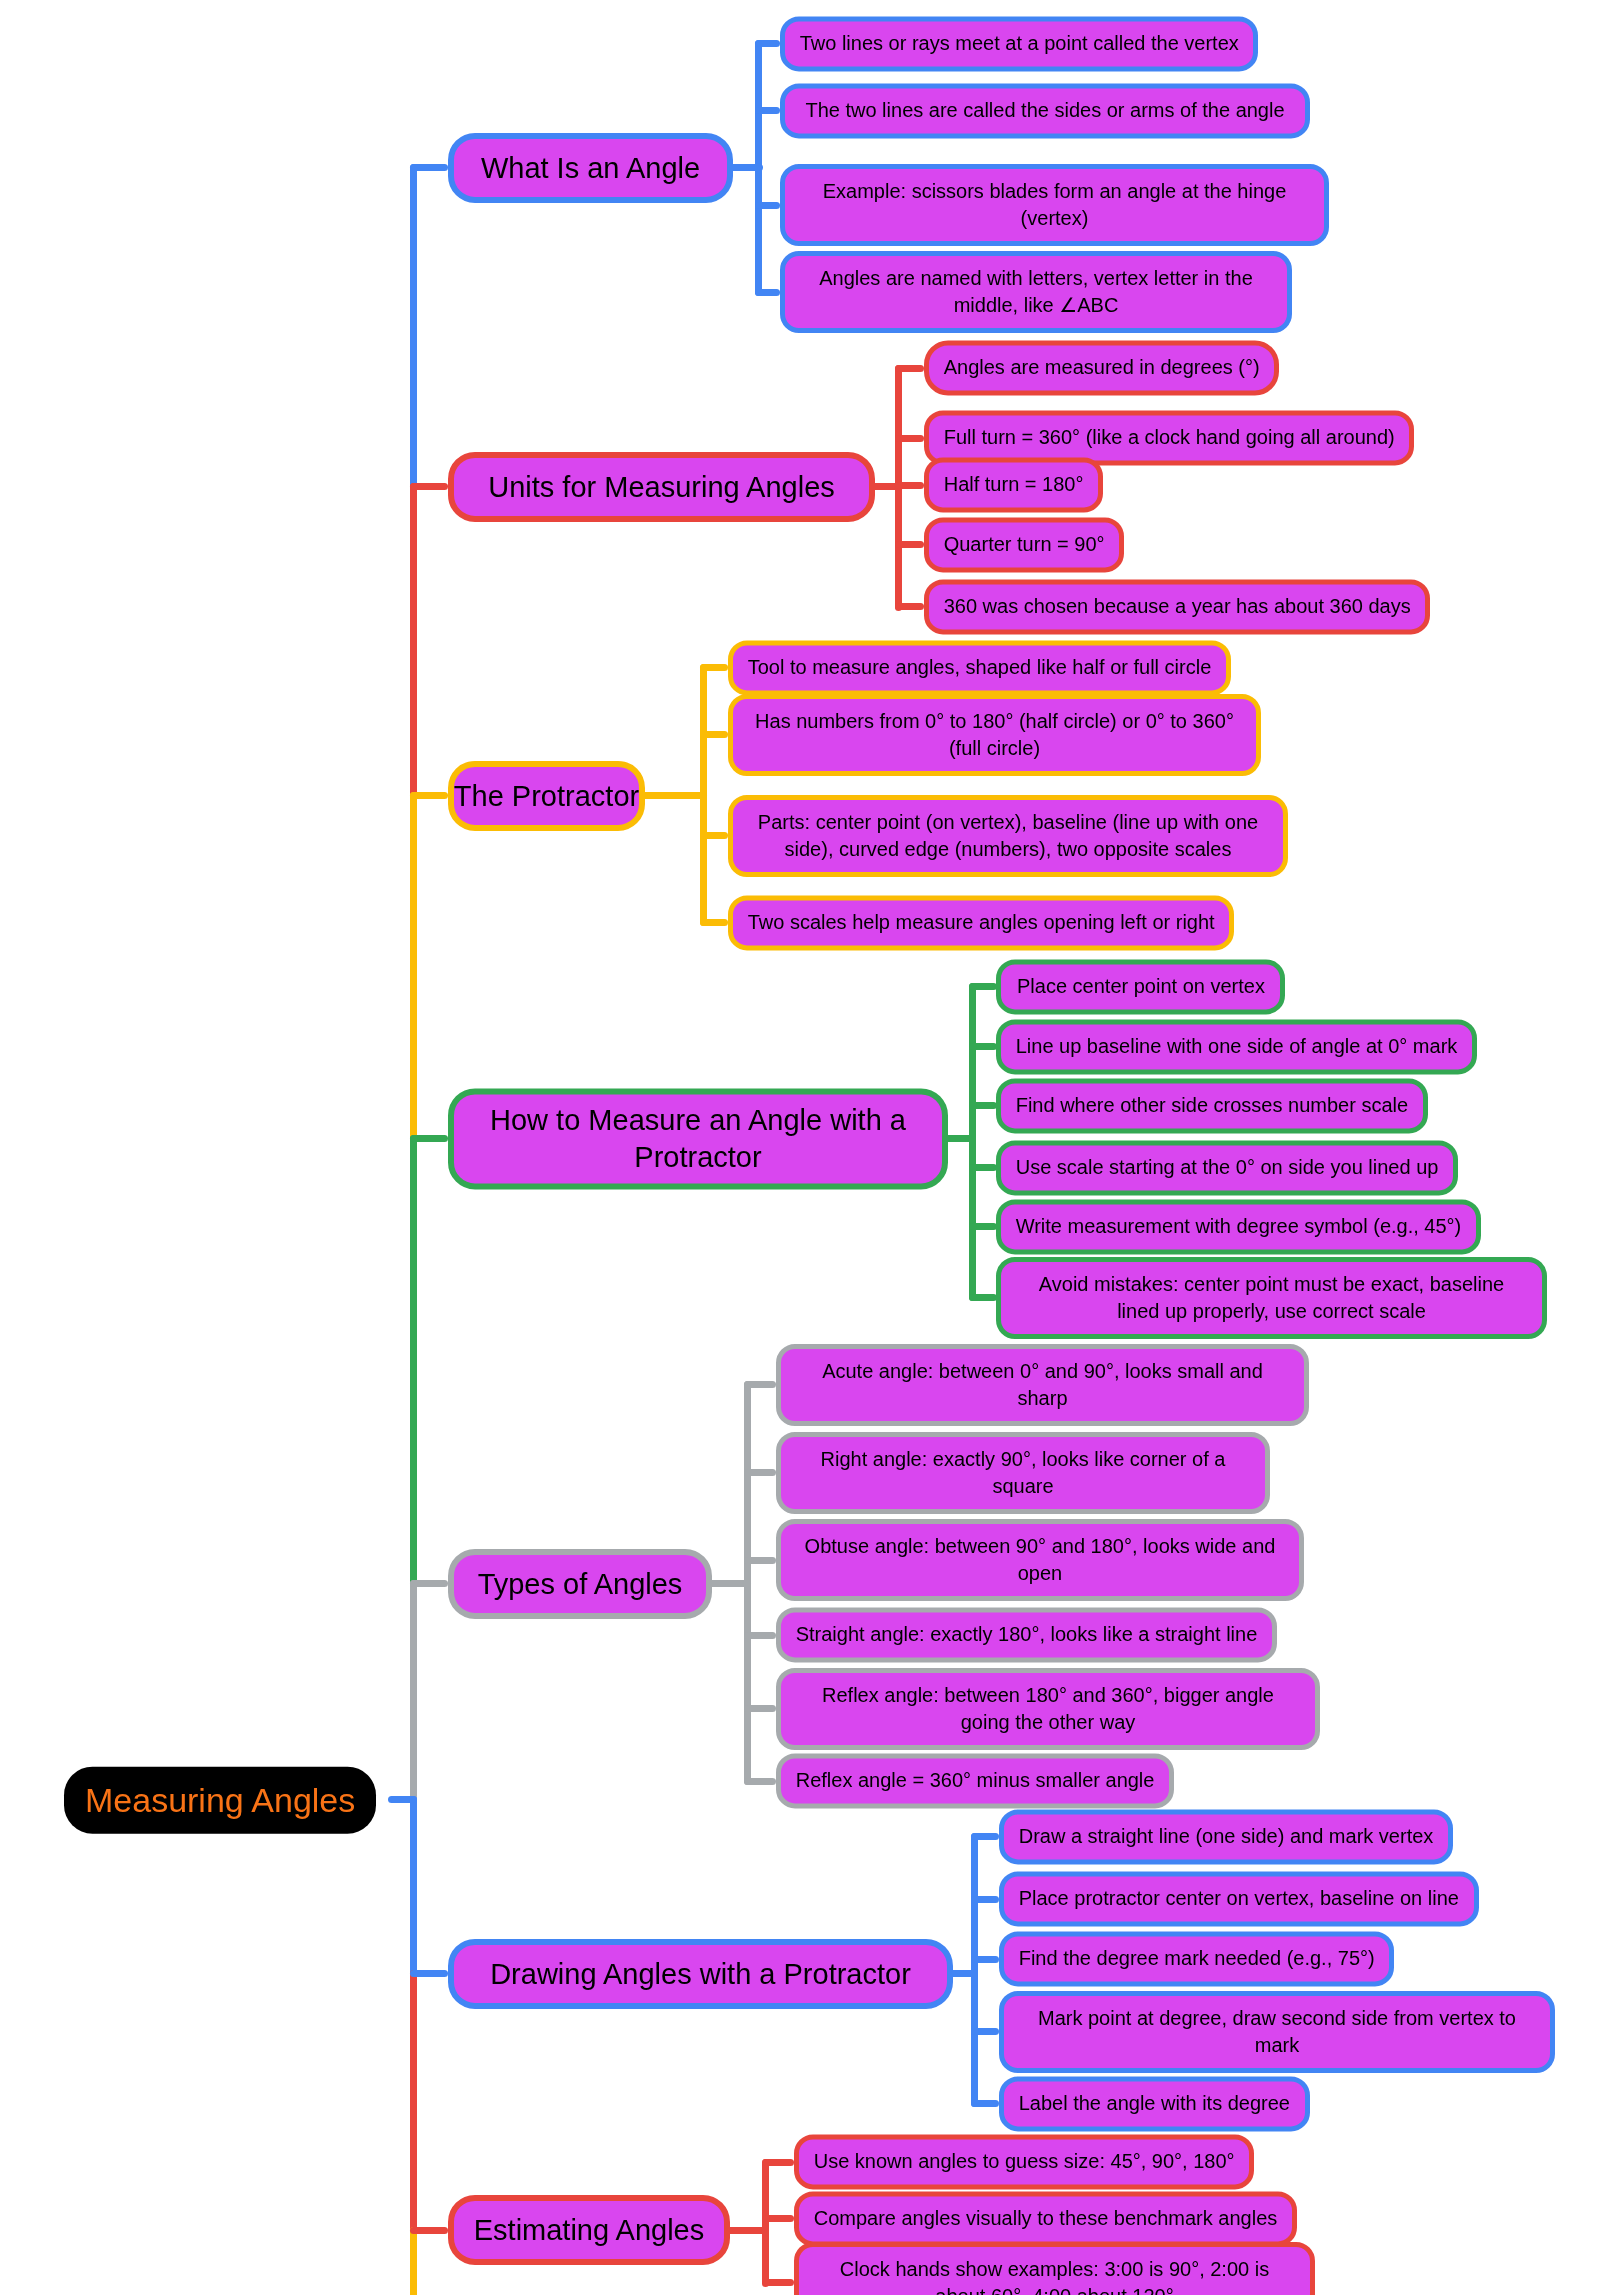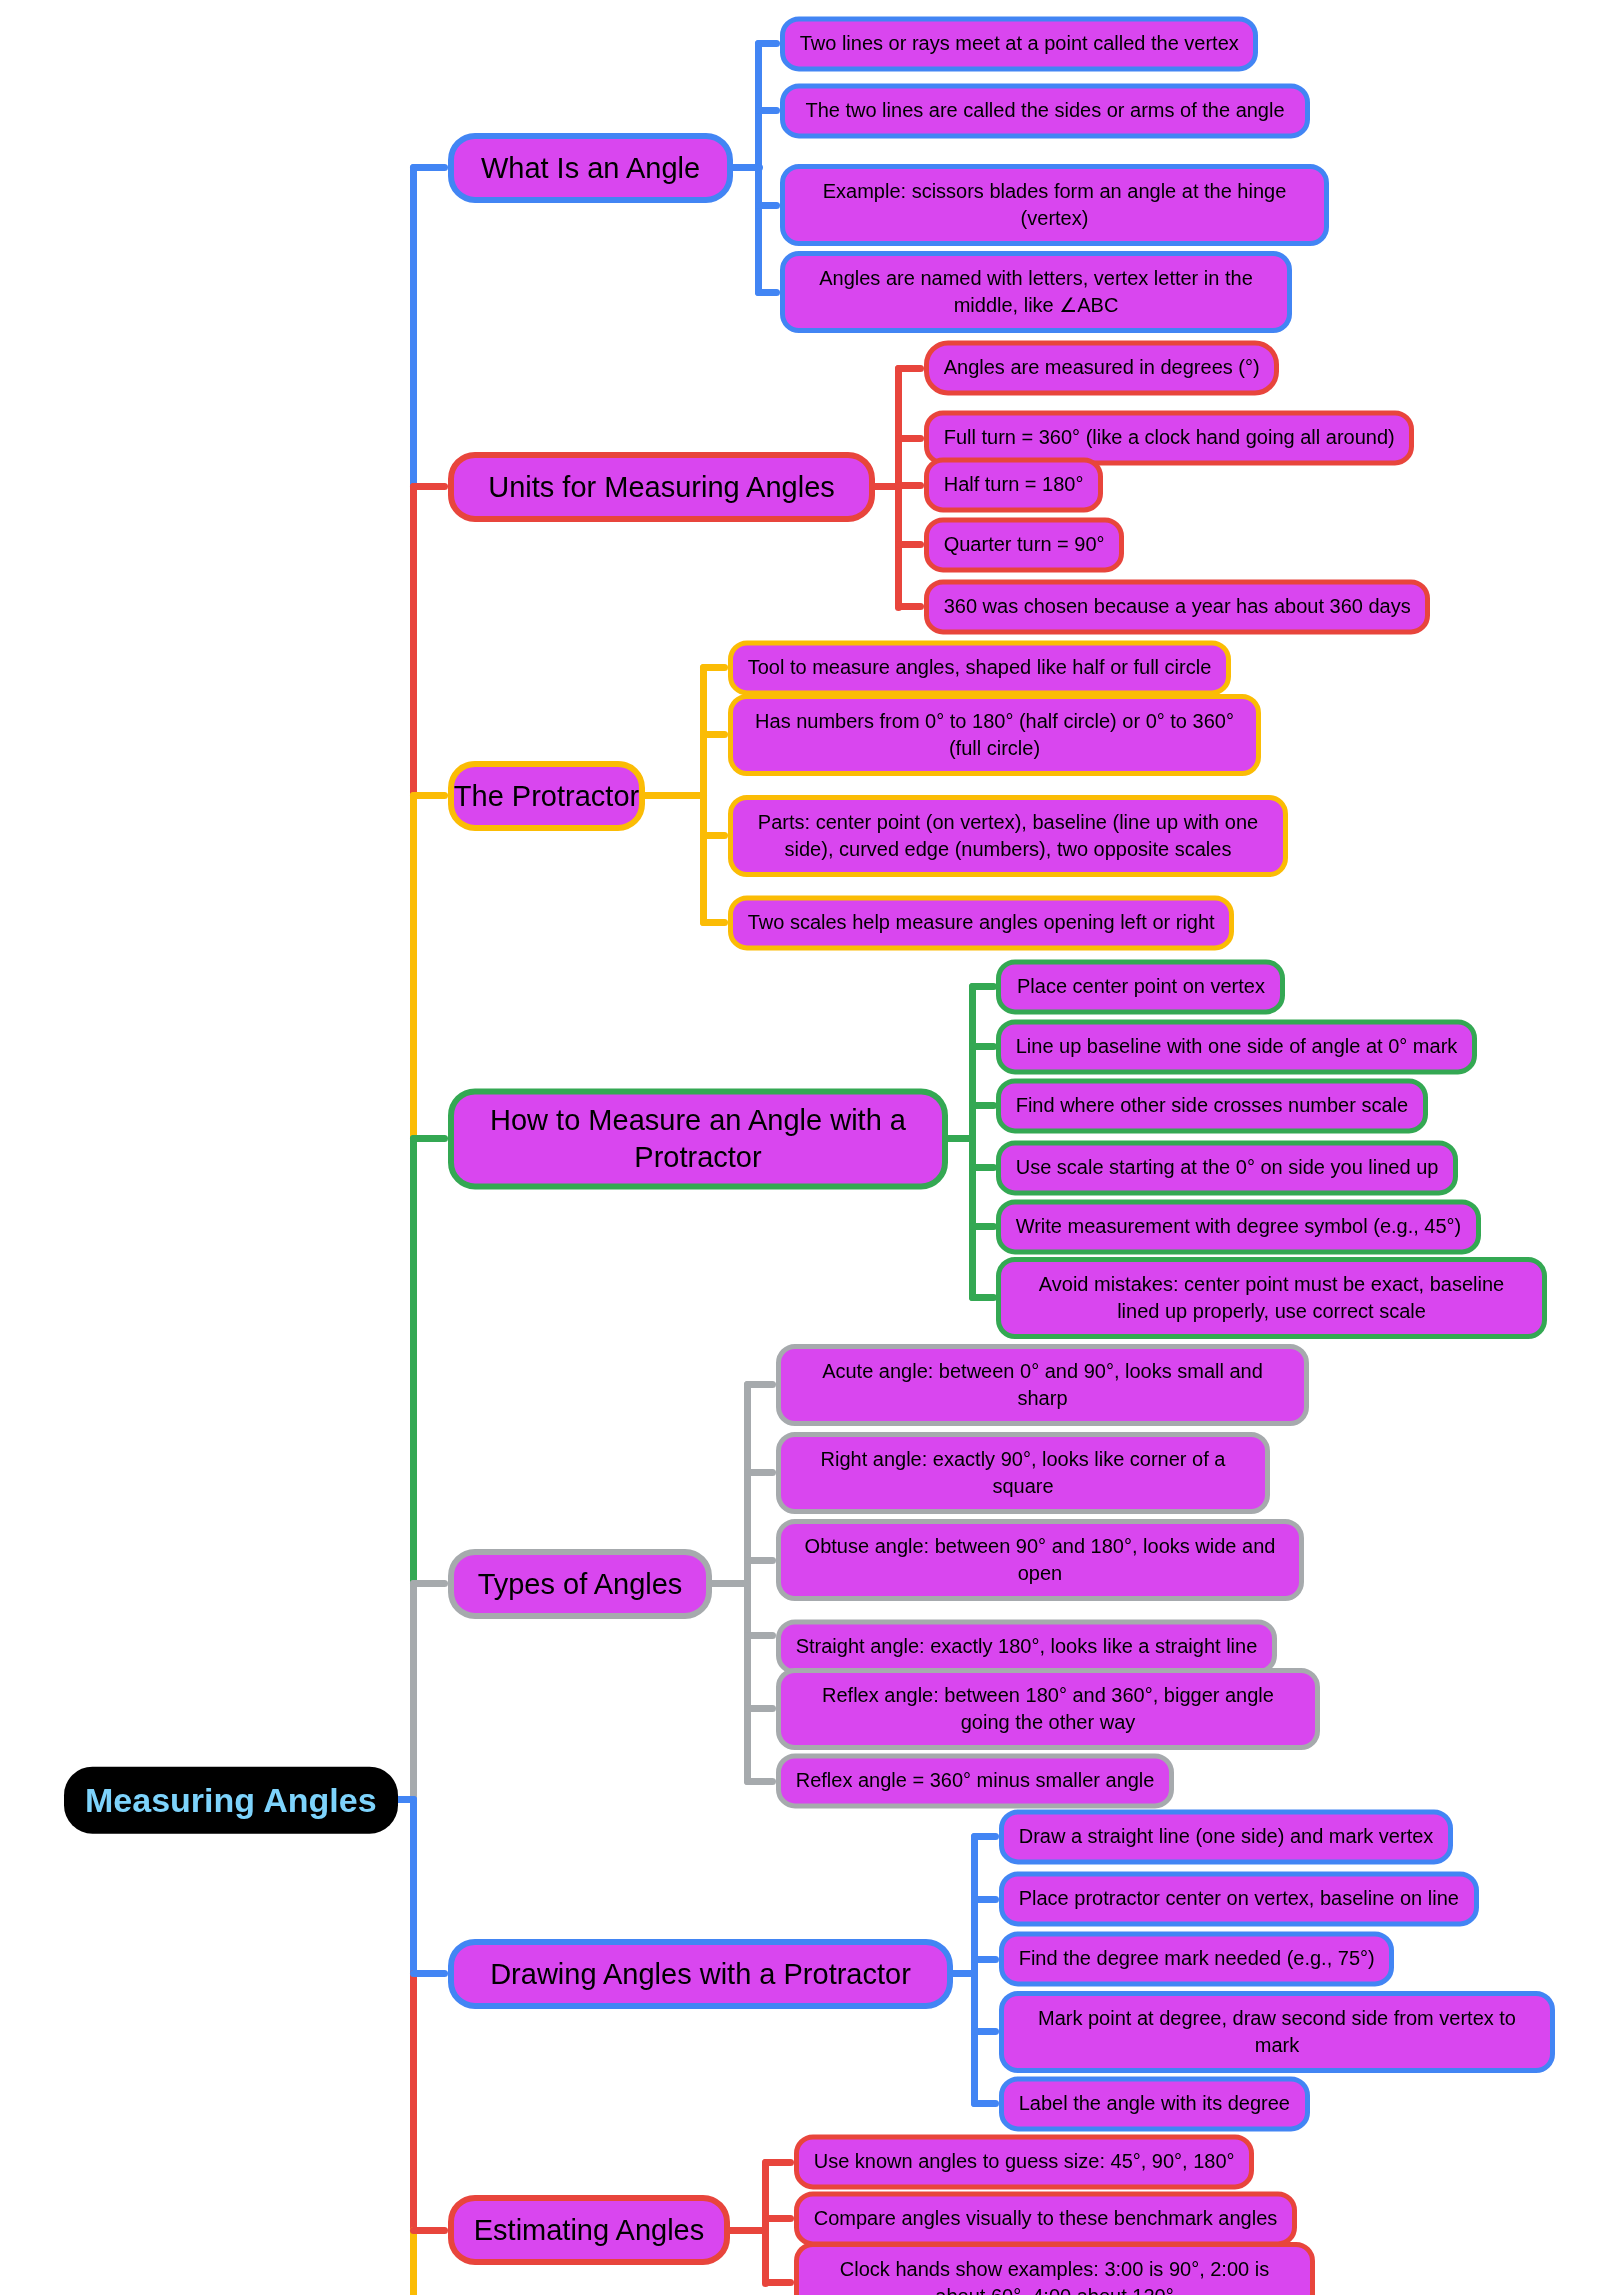--- a/index.html
+++ b/index.html
@@ -20,21 +20,21 @@
     padding:11px 17.4px;white-space:nowrap;
   }
   .topic.wrap{white-space:normal;padding:8.3px 13.8px;}
   .child{
     font-size:20px;line-height:1.34;border:5px solid #000;border-radius:19px;
     padding:9.2px 14.7px;
   }
   .child.nw{white-space:nowrap;}
   #central-node{
     position:absolute;z-index:3;transform:translateY(-50%);
-    background:#000;color:#7dd3fc;font-weight:bold;font-size:34px;
+    background:#000;color:#f97316;font-weight:normal;font-size:34px;
     padding:13.8px 21px;border-radius:28.5px;white-space:nowrap;text-align:center;
   }
 </style>
 </head>
 <body>
 
 <div id="central-node" style="left:64px;top:1800px;">Measuring Angles</div>
 
 <div id="mindmap">
     <div class="link v" style="left: 410px; top: 164px; height: 326px; background: rgb(66, 133, 244);"></div>
@@ -104,21 +104,21 @@
     <div class="topic node" style="left: 448px; top: 1584px; width: 264px; border-color: rgb(166, 170, 173);">Types of Angles</div>
     <div class="link h" style="left: 708px; top: 1580px; width: 43px; background: rgb(166, 170, 173);"></div>
     <div class="link v" style="left: 744px; top: 1381px; height: 404px; background: rgb(166, 170, 173);"></div>
     <div class="link h" style="left: 744px; top: 1381px; width: 32px; background: rgb(166, 170, 173);"></div>
     <div class="child node" style="left: 776px; top: 1385px; width: 533px; border-color: rgb(166, 170, 173);">Acute angle: between 0° and 90°, looks small and sharp</div>
     <div class="link h" style="left: 744px; top: 1469px; width: 32px; background: rgb(166, 170, 173);"></div>
     <div class="child node" style="left: 776px; top: 1473px; width: 494px; border-color: rgb(166, 170, 173); text-align: center;">Right angle: exactly 90°, looks like corner of a square</div>
     <div class="link h" style="left: 744px; top: 1557px; width: 32px; background: rgb(166, 170, 173);"></div>
     <div class="child node" style="left: 776px; top: 1560px; width: 528px; border-color: rgb(166, 170, 173);">Obtuse angle: between 90° and 180°, looks wide and open</div>
     <div class="link h" style="left: 744px; top: 1632px; width: 32px; background: rgb(166, 170, 173);"></div>
-    <div class="child node nw" style="left: 776px; top: 1635px; border-color: rgb(166, 170, 173); margin-top: 12px;">Straight angle: exactly 180°, looks like a straight line</div>
+    <div class="child node nw" style="left: 776px; top: 1635px; border-color: rgb(166, 170, 173);">Straight angle: exactly 180°, looks like a straight line</div>
     <div class="link h" style="left: 744px; top: 1705px; width: 32px; background: rgb(166, 170, 173);"></div>
     <div class="child node" style="left: 776px; top: 1709px; width: 544px; border-color: rgb(166, 170, 173);">Reflex angle: between 180° and 360°, bigger angle going the other way</div>
     <div class="link h" style="left: 744px; top: 1778px; width: 32px; background: rgb(166, 170, 173);"></div>
     <div class="child node nw" style="left: 776px; top: 1781px; border-color: rgb(166, 170, 173);">Reflex angle = 360° minus smaller angle</div>
     <div class="link h" style="left: 410px; top: 1970px; width: 38px; background: rgb(66, 133, 244);"></div>
     <div class="topic node" style="left: 448px; top: 1974px; width: 505px; border-color: rgb(66, 133, 244);">Drawing Angles with a Protractor</div>
     <div class="link h" style="left: 949px; top: 1970px; width: 29px; background: rgb(66, 133, 244);"></div>
     <div class="link v" style="left: 971px; top: 1833px; height: 274px; background: rgb(66, 133, 244);"></div>
     <div class="link h" style="left: 971px; top: 1833px; width: 27.5px; background: rgb(66, 133, 244);"></div>
     <div class="child node nw" style="left: 999px; top: 1837px; border-color: rgb(66, 133, 244);">Draw a straight line (one side) and mark vertex</div>

